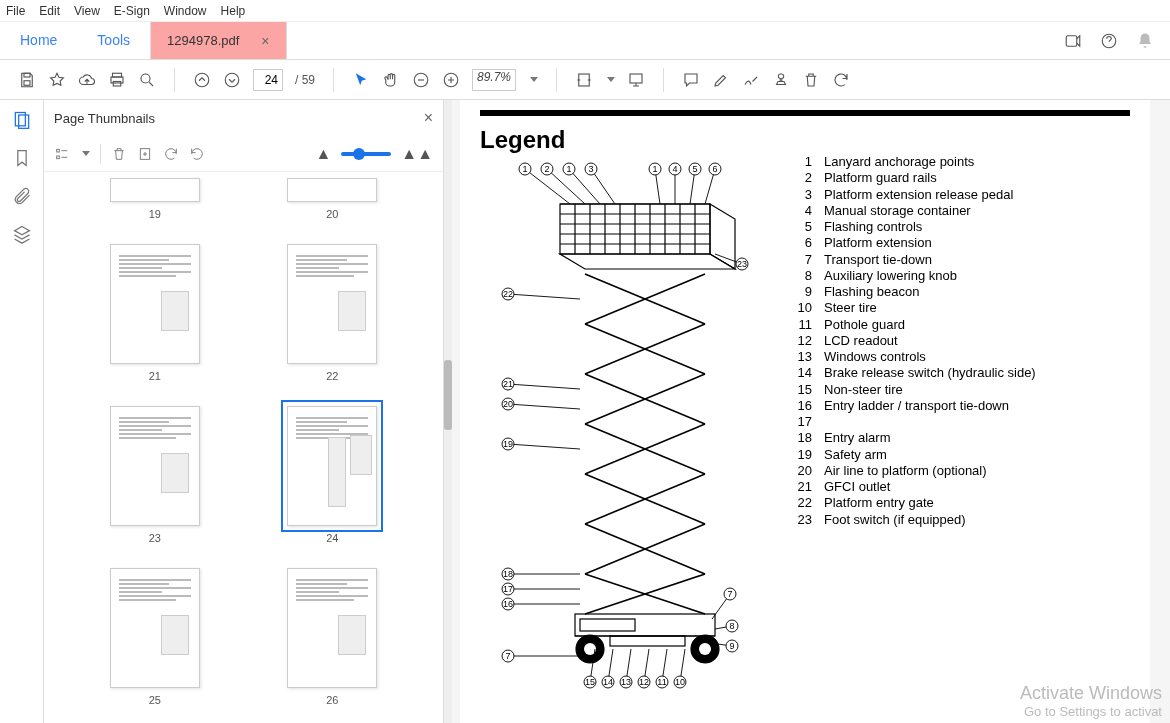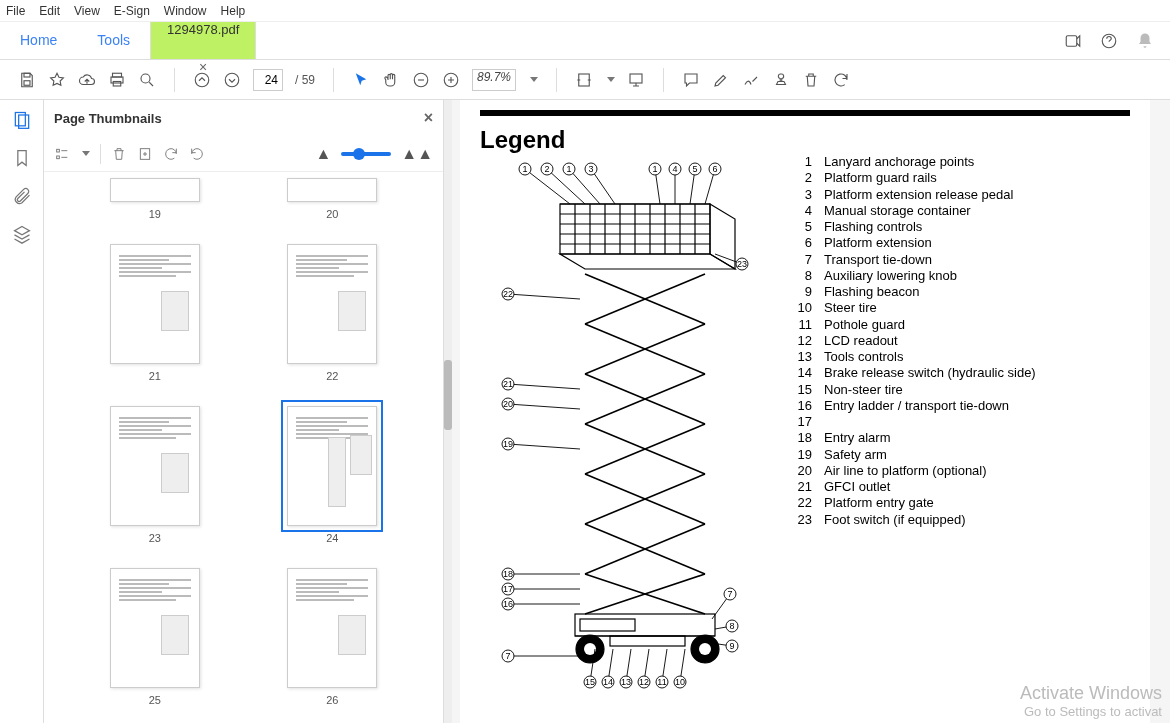--- a/index.html
+++ b/index.html
@@ -5,21 +5,21 @@
 * { box-sizing: border-box; margin: 0; padding: 0; font-family: "Segoe UI", Arial, sans-serif; }
 html, body { width: 1170px; height: 723px; overflow: hidden; background: #fff; }
 
 
 .menubar { height: 22px; display: flex; align-items: center; padding: 0 6px; gap: 14px; font-size: 12px; color: #333; border-bottom: 1px solid #eee; }
 .menubar span { cursor: default; }
 
 
 .tabbar { height: 38px; display: flex; align-items: stretch; border-bottom: 1px solid #ddd; }
 .hometab, .toolstab { padding: 10px 20px; font-size: 14px; color: #3b82f6; cursor: default; }
-.doc-tab { display: flex; align-items: center; padding: 0 16px; border-left: 1px solid #ddd; border-right: 1px solid #ddd; font-size: 13px; color: #333; gap: 22px; background: #bef264; flex-direction: column; }
+.doc-tab { display: flex; align-items: center; padding: 0 16px; border-left: 1px solid #ddd; border-right: 1px solid #ddd; font-size: 13px; color: #333; gap: 22px; background: #fca5a5; }
 .doc-tab .close { font-size: 14px; color: #666; }
 .tabbar .spacer { flex: 1; }
 .tabbar .right-icons { display: flex; align-items: center; gap: 18px; padding-right: 16px; color: #666; }
 
 
 .toolbar { height: 40px; display: flex; align-items: center; padding: 0 10px; border-bottom: 1px solid #ddd; gap: 4px; }
 .tool-group { display: flex; align-items: center; gap: 12px; padding: 0 8px; }
 .tool-sep { width: 1px; height: 24px; background: #ddd; margin: 0 6px; }
 .tool-icn { width: 18px; height: 18px; color: #555; display: flex; align-items: center; justify-content: center; cursor: default; }
 .tool-icn svg { width: 18px; height: 18px; stroke: currentColor; fill: none; stroke-width: 1.5; }
@@ -33,21 +33,21 @@
 .main { display: flex; height: calc(723px - 22px - 38px - 40px); }
 
 
 .leftrail { width: 44px; border-right: 1px solid #ddd; display: flex; flex-direction: column; align-items: center; padding-top: 10px; gap: 18px; }
 .leftrail .rail-icn { width: 20px; height: 20px; color: #777; }
 .leftrail .rail-icn.active { color: #1a73e8; }
 .leftrail .rail-icn svg { width: 20px; height: 20px; stroke: currentColor; fill: none; stroke-width: 1.5; }
 
 
 .thumbspanel { width: 400px; border-right: 1px solid #ddd; display: flex; flex-direction: column; }
-.thumbs-hdr { height: 36px; display: flex; align-items: center; justify-content: space-between; padding: 0 10px; font-size: 13px; color: #333; font-weight: bold; }
+.thumbs-hdr { height: 36px; display: flex; align-items: center; justify-content: space-between; padding: 0 10px; font-size: 13px; color: #333; }
 .thumbs-hdr .close { color: #666; font-size: 16px; }
 .thumbs-tools { height: 36px; display: flex; align-items: center; padding: 0 10px; gap: 10px; border-bottom: 1px solid #eee; }
 .thumbs-tools .sm-icn { width: 16px; height: 16px; color: #777; }
 .thumbs-tools .sm-icn svg { width: 16px; height: 16px; stroke: currentColor; fill: none; stroke-width: 1.4; }
 .thumbs-tools .spacer { flex: 1; }
 .size-slider { width: 50px; height: 4px; background: #1a73e8; border-radius: 2px; position: relative; }
 .size-slider::after { content: ""; position: absolute; left: 12px; top: -4px; width: 12px; height: 12px; background: #1a73e8; border-radius: 50%; }
 .mountain-sm, .mountain-lg { color: #555; }
 .thumbs-scroll { flex: 1; overflow-y: scroll; padding: 6px 0 40px 0; }
 .thumb-grid { display: grid; grid-template-columns: 1fr 1fr; gap: 24px 20px; padding: 0 32px; }
@@ -631,21 +631,21 @@
             <div class="row">
               <span class="n">11</span>
               <span>Pothole guard</span>
             </div>
             <div class="row">
               <span class="n">12</span>
               <span>LCD readout</span>
             </div>
             <div class="row">
               <span class="n">13</span>
-              <span>Tools controls</span>
+              <span>Windows controls</span>
             </div>
             <div class="row">
               <span class="n">14</span>
               <span>Brake release switch (hydraulic side)</span>
             </div>
             <div class="row">
               <span class="n">15</span>
               <span>Non-steer tire</span>
             </div>
             <div class="row">

